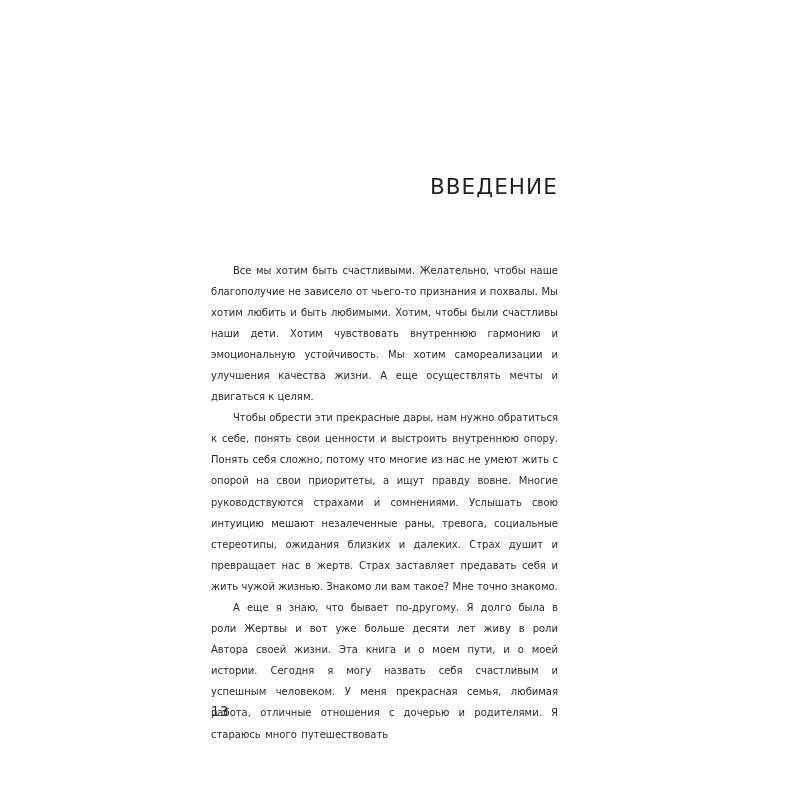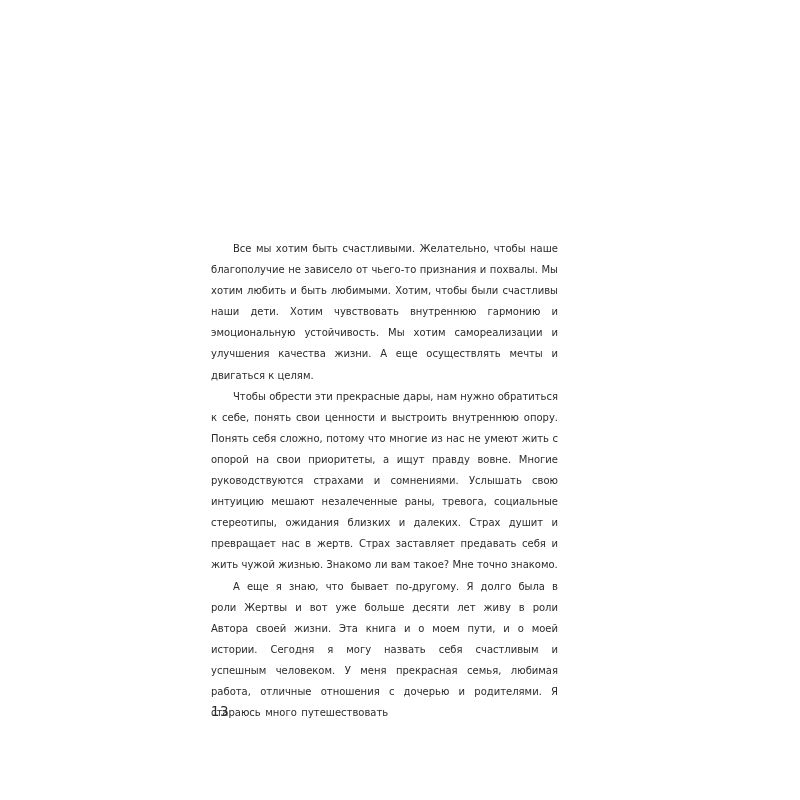--- a/index.html
+++ b/index.html
@@ -80,20 +80,21 @@
     letter-spacing: 0.4px;
   }
 </style>
 </head>
 <body>
 
 <div class="page">
 
   <div class="text-column">
 
+    <h1 class="chapter-title">ВВЕДЕНИЕ</h1>
 
     <div class="body-copy">
       <p class="para indent-first">Все мы хотим быть счастливыми. Желательно, чтобы наше благополучие не зависело от чьего-то признания и похвалы. Мы хотим любить и быть любимыми. Хотим, чтобы были счастливы наши дети. Хотим чувствовать внутреннюю гармонию и эмоциональную устойчивость. Мы хотим самореализации и улучшения качества жизни. А еще осуществлять мечты и двигаться к целям.</p>
       <p class="para indent-first">Чтобы обрести эти прекрасные дары, нам нужно обратиться к себе, понять свои ценности и выстроить внутреннюю опору. Понять себя сложно, потому что многие из нас не умеют жить с опорой на свои приоритеты, а ищут правду вовне. Многие руководствуются страхами и сомнениями. Услышать свою интуицию мешают незалеченные раны, тревога, социальные стереотипы, ожидания близких и далеких. Страх душит и превращает нас в жертв. Страх заставляет предавать себя и жить чужой жизнью. Знакомо ли вам такое? Мне точно знакомо.</p>
       <p class="para indent-first loose">А еще я знаю, что бывает по-другому. Я долго была в роли Жертвы и вот уже больше десяти лет живу в роли Автора своей жизни. Эта книга и о моем пути, и о моей истории. Сегодня я могу назвать себя счастливым и успешным человеком. У меня прекрасная семья, любимая работа, отличные отношения с дочерью и родителями. Я стараюсь много путешествовать</p>
     </div>
 
   </div>
 
   <div class="folio">13</div>

